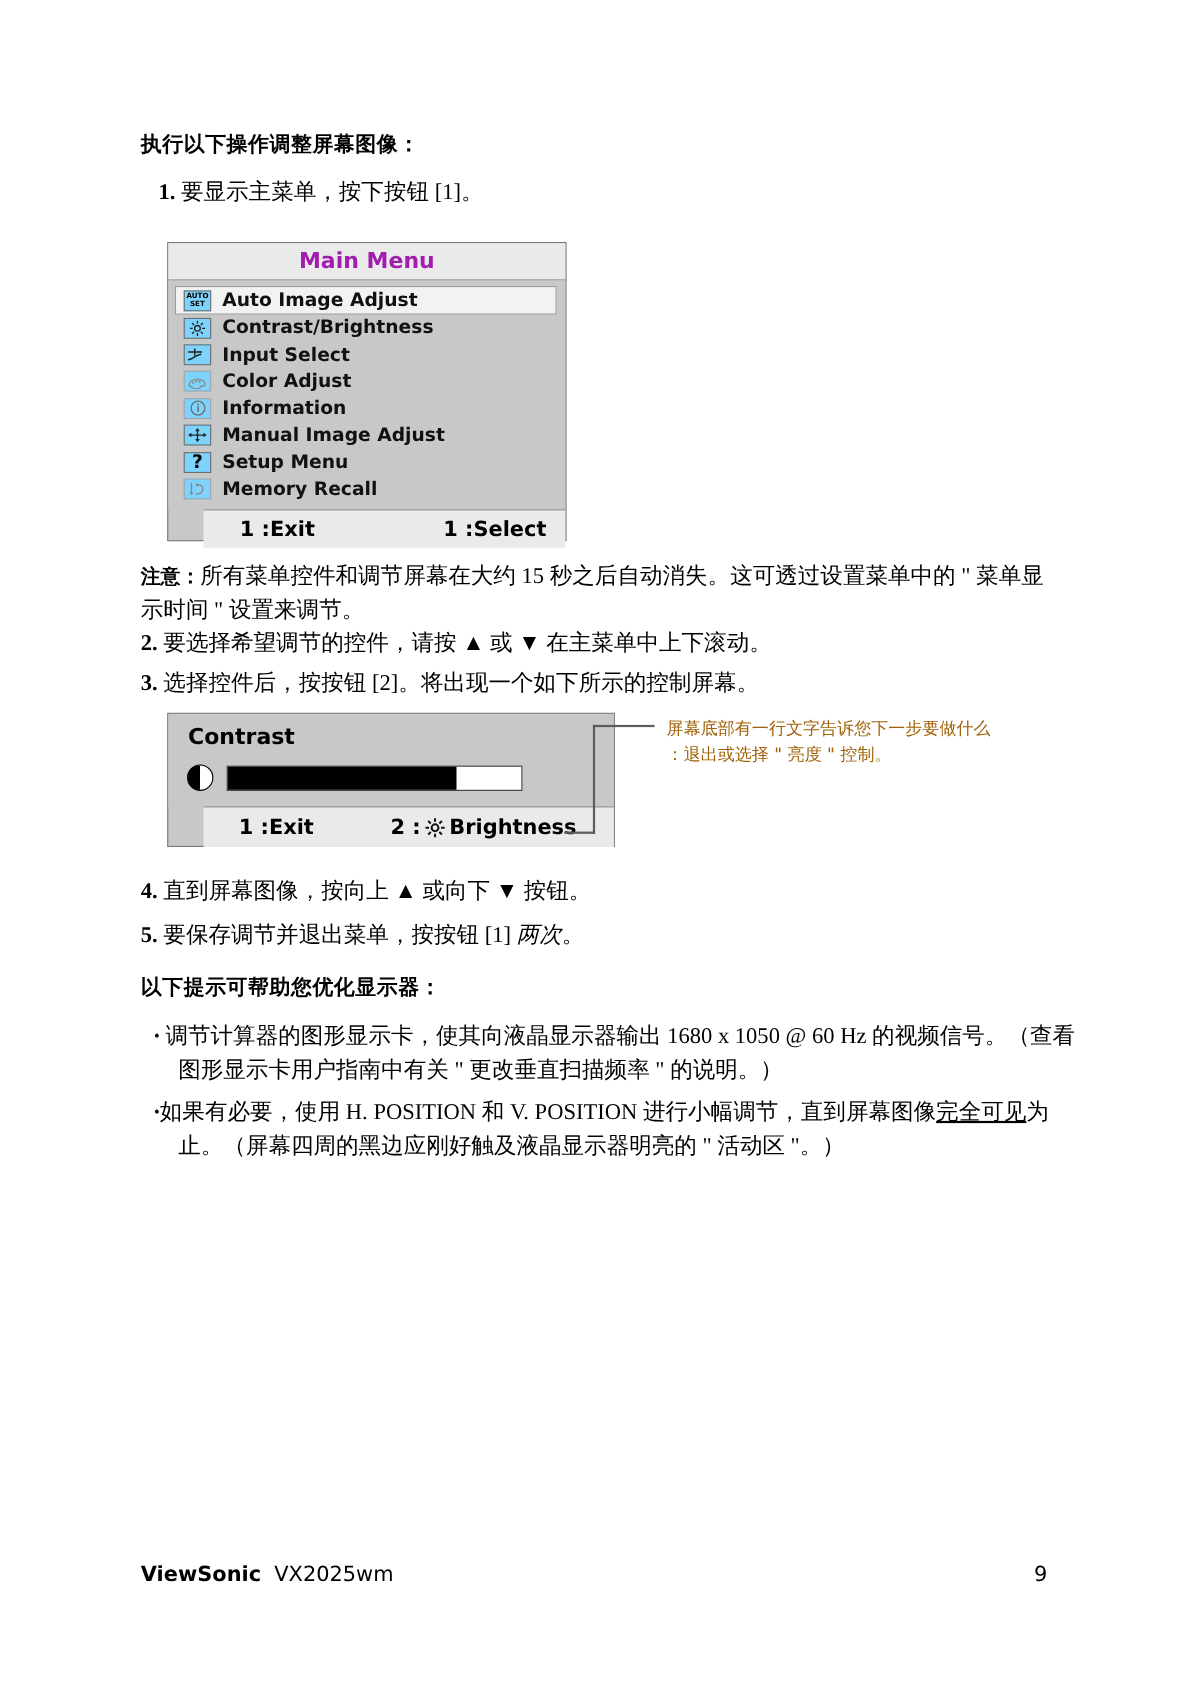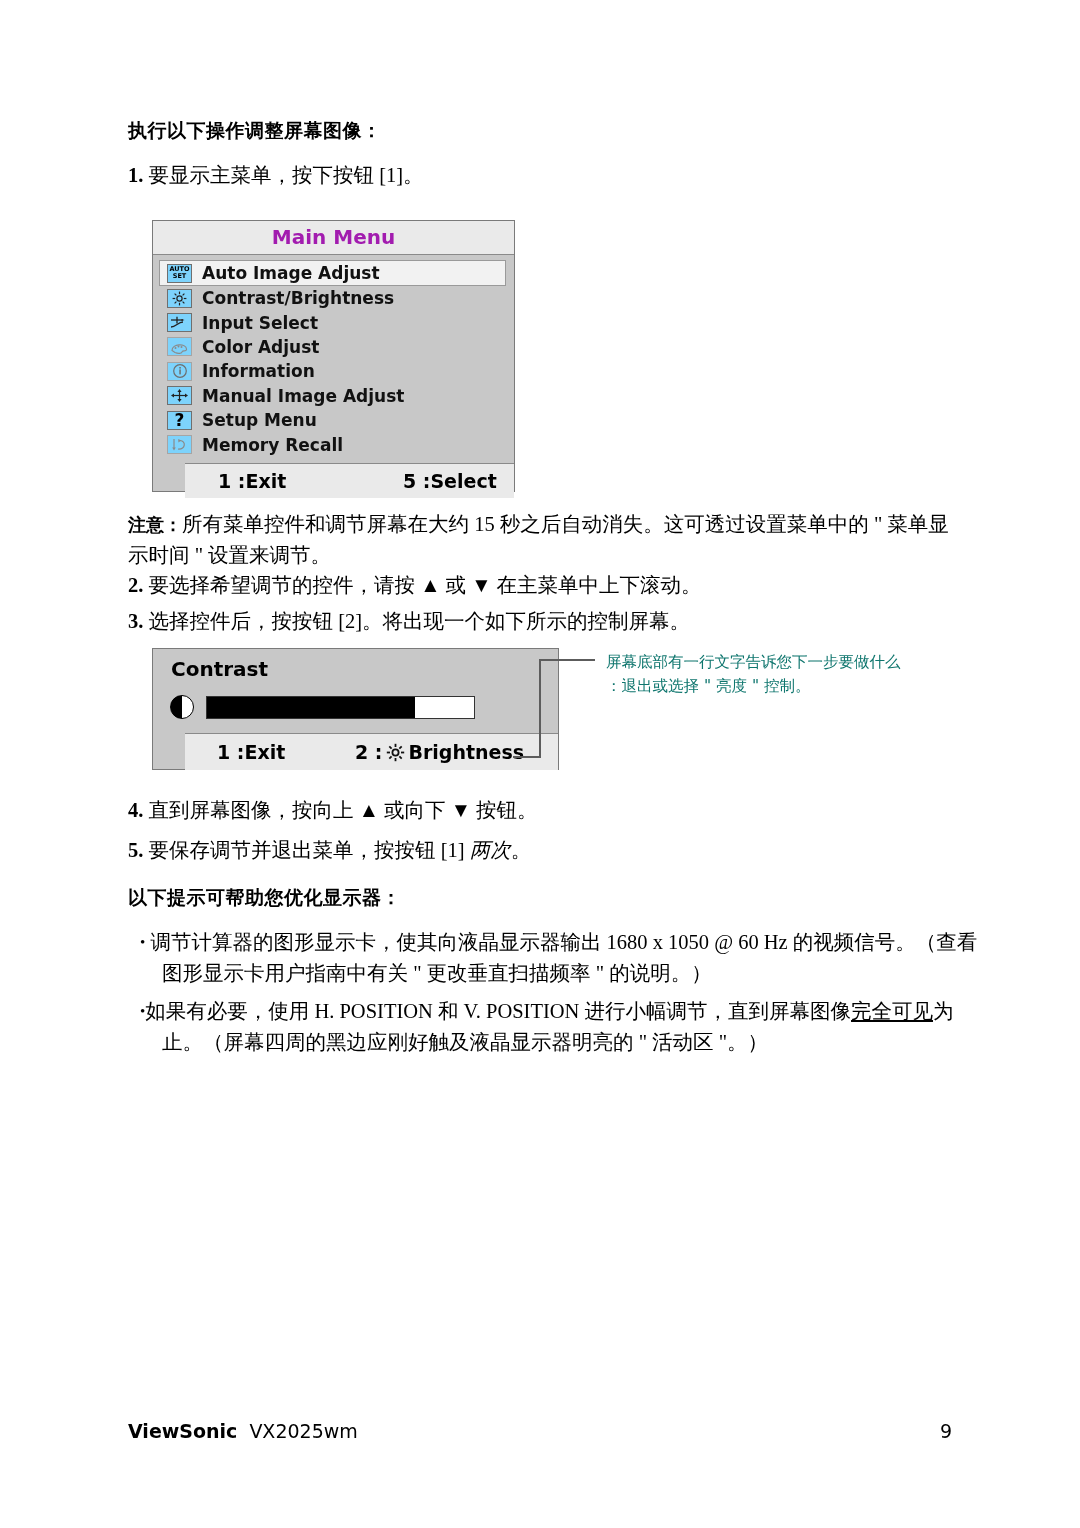--- a/index.html
+++ b/index.html
@@ -218,21 +218,21 @@
     background: #000;
   }
 
   
   .callout-line { position: absolute; background: #5c5c5c; }
   .callout-text {
     position: absolute;
     font-family: "DejaVu Sans", sans-serif;
     font-size: 15.5px;
     line-height: 24px;
-    color: #0f766e;
+    color: #a16207;
     width: 400px;
   }
 
   
   .footer {
     position: absolute;
     left: 128px;
     top: 1420px;
     width: 824px;
     font-family: "DejaVu Sans", sans-serif;
@@ -246,21 +246,21 @@
   .footer .left-group { display: flex; align-items: baseline; }
   .footer .pageno { font-weight: normal; }
 </style>
 </head>
 <body>
 
 <div class="page">
 
   <div class="heading-cn" style="left:128px; top:118px;">执行以下操作调整屏幕图像：</div>
 
-  <div class="step" style="left:128px; top:160px;text-align:center;">
+  <div class="step" style="left:144px; top:160px;text-align:center;">
     <span class="num">1.</span>
     <span>要显示主菜单，按下按钮 [1]。</span>
   </div>
 
   <div class="osd" id="main-menu">
     <div class="osd-title-bar">Main Menu</div>
     <div class="osd-body">
 
       <div class="menu-row selected">
         <span class="ico">
@@ -357,21 +357,21 @@
             <path d="M7 11 C14.5 11.5 15.5 3 9 2.5" fill="none" stroke="#8a8a8a" stroke-width="1.2"></path>
             <path d="M7.2 1 L10.4 2.6 L7.4 4.4 Z" fill="#8a8a8a"></path>
           </svg>
         </span>
         <span class="label">Memory Recall</span>
       </div>
 
     </div>
     <div class="osd-footer">
       <span class="left">1 :Exit</span>
-      <span class="right">5 :Select</span>
+      <span class="right">1 :Select</span>
     </div>
   </div>
 
   <div class="note" style="left:128px; top:509px;">
     <span class="note-label">注意：</span><span>所有菜单控件和调节屏幕在大约 15 秒之后自动消失。这可透过设置菜单中的 " 菜单显示时间 " 设置来调节。</span>
   </div>
 
   <div class="step" style="left:128px; top:570px;">
     <span class="num">2.</span>
     <span>要选择希望调节的控件，请按 ▲ 或 ▼ 在主菜单中上下滚动。</span>

